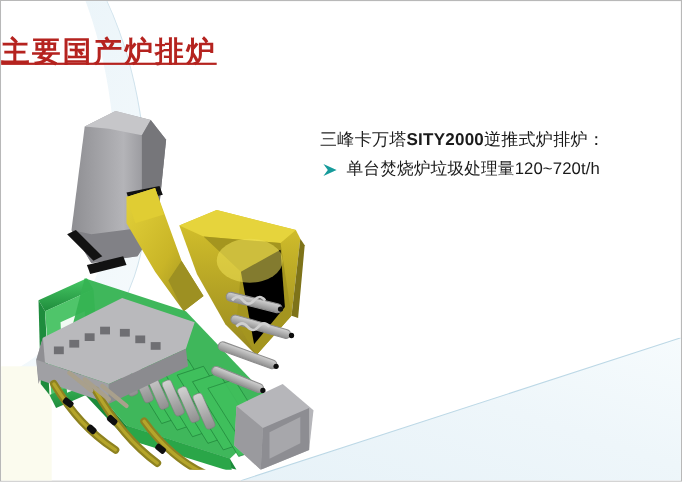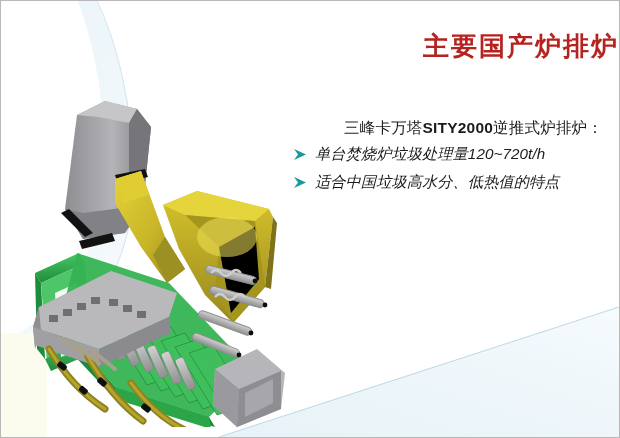--- a/index.html
+++ b/index.html
@@ -39,39 +39,40 @@
     pointer-events:none;
   }
   .bg-cream{
     position:absolute;left:0;bottom:0;width:46px;height:104px;
     background:#fbfbee;
     pointer-events:none;
   }
   
   .title{
     position:absolute;left:0;top:28px;width:100%;
-    text-align:right;
+    text-align:left;
     font-size:26px;font-weight:700;letter-spacing:2px;
     color:#b5231f;
     font-family:"DejaVu Serif","Liberation Serif",serif;
     white-space:nowrap;
+    text-decoration:underline;
   }
   
   .illus{position:absolute;left:18px;top:86px;width:272px;height:340px;}
   
   .textblock{
     position:absolute;left:290px;top:116px;width:312px;
     color:#1b1b1b;
   }
   .lead{
     font-size:15.5px;line-height:1.45;margin:0 0 5px 0;
-    white-space:nowrap;letter-spacing:.2px;text-align:right;
+    white-space:nowrap;letter-spacing:.2px;
   }
   .lead b{font-weight:700;}
-  ul.bullets{list-style:none;margin:0;padding:0;font-style:italic;}
+  ul.bullets{list-style:none;margin:0;padding:0;}
   ul.bullets li{
     position:relative;padding-left:24px;margin-bottom:7px;
     font-size:15.2px;line-height:1.36;letter-spacing:.1px;
   }
   .arrow{
     position:absolute;left:2px;top:4px;width:14px;height:13px;
   }
 </style>
 </head>
 <body>
@@ -250,22 +251,16 @@
   <div class="textblock">
     <p class="lead"><span>三峰卡万塔</span><b>SITY2000</b><span>逆推式炉排炉：</span></p>
 
     <ul class="bullets">
       <li>
         <svg class="arrow" viewBox="0 0 14 13">
           <path d="M1,1 L13,6.5 L1,12 L5,6.5 Z" fill="#169b9b"></path>
         </svg>
         <span>单台焚烧炉垃圾处理量120~720t/h</span>
       </li>
-      <li>
-        <svg class="arrow" viewBox="0 0 14 13">
-          <path d="M1,1 L13,6.5 L1,12 L5,6.5 Z" fill="#169b9b"></path>
-        </svg>
-        <span>适合中国垃圾高水分、低热值的特点</span>
-      </li>
     </ul>
   </div>
 
 </div>
 
 </body></html>

